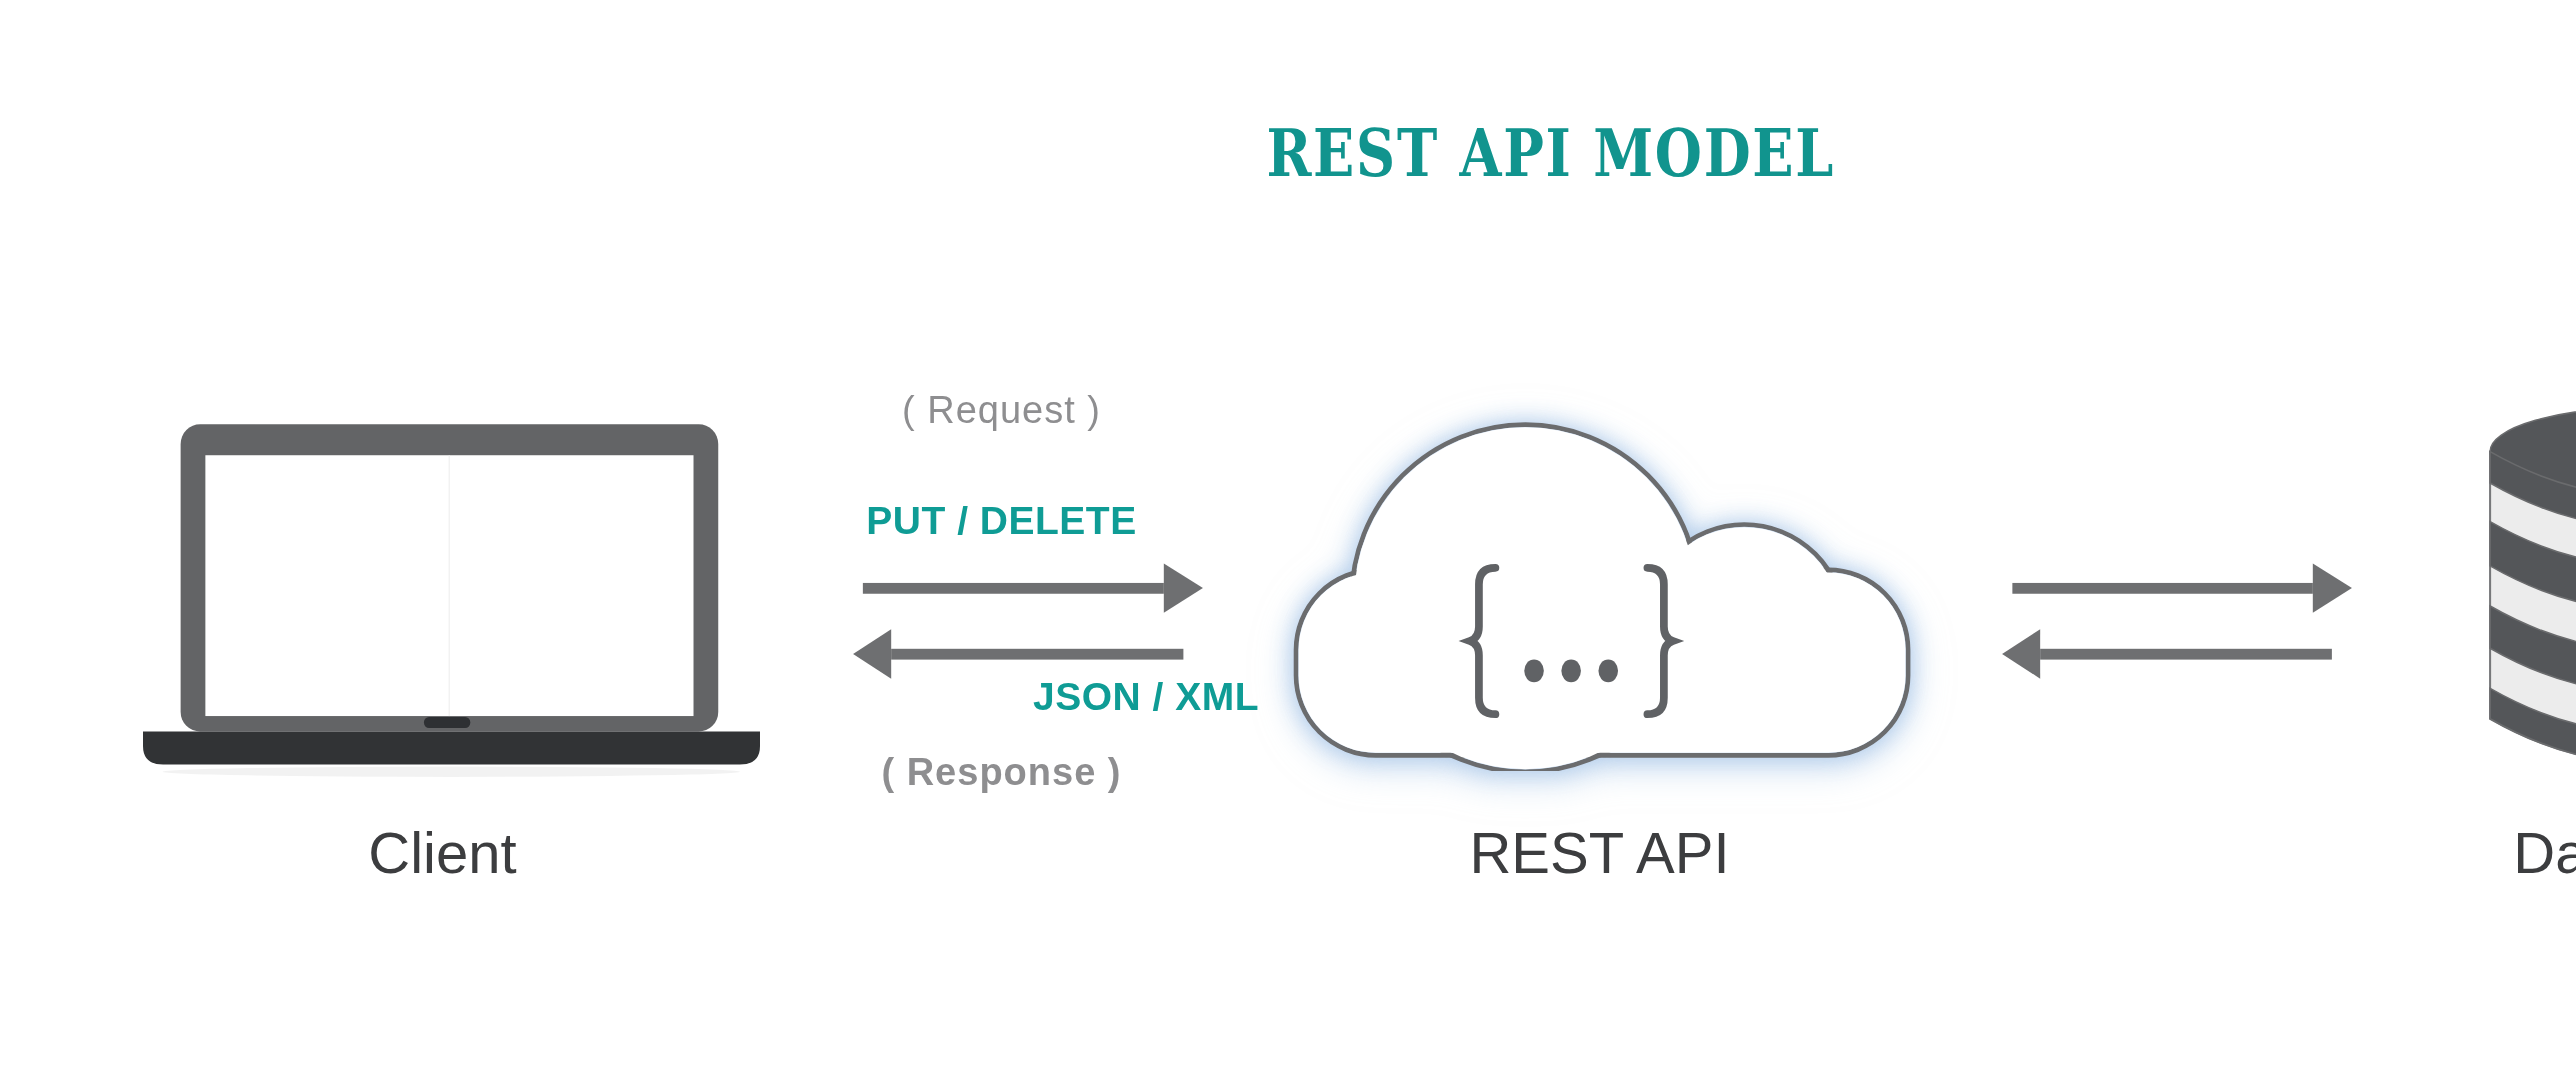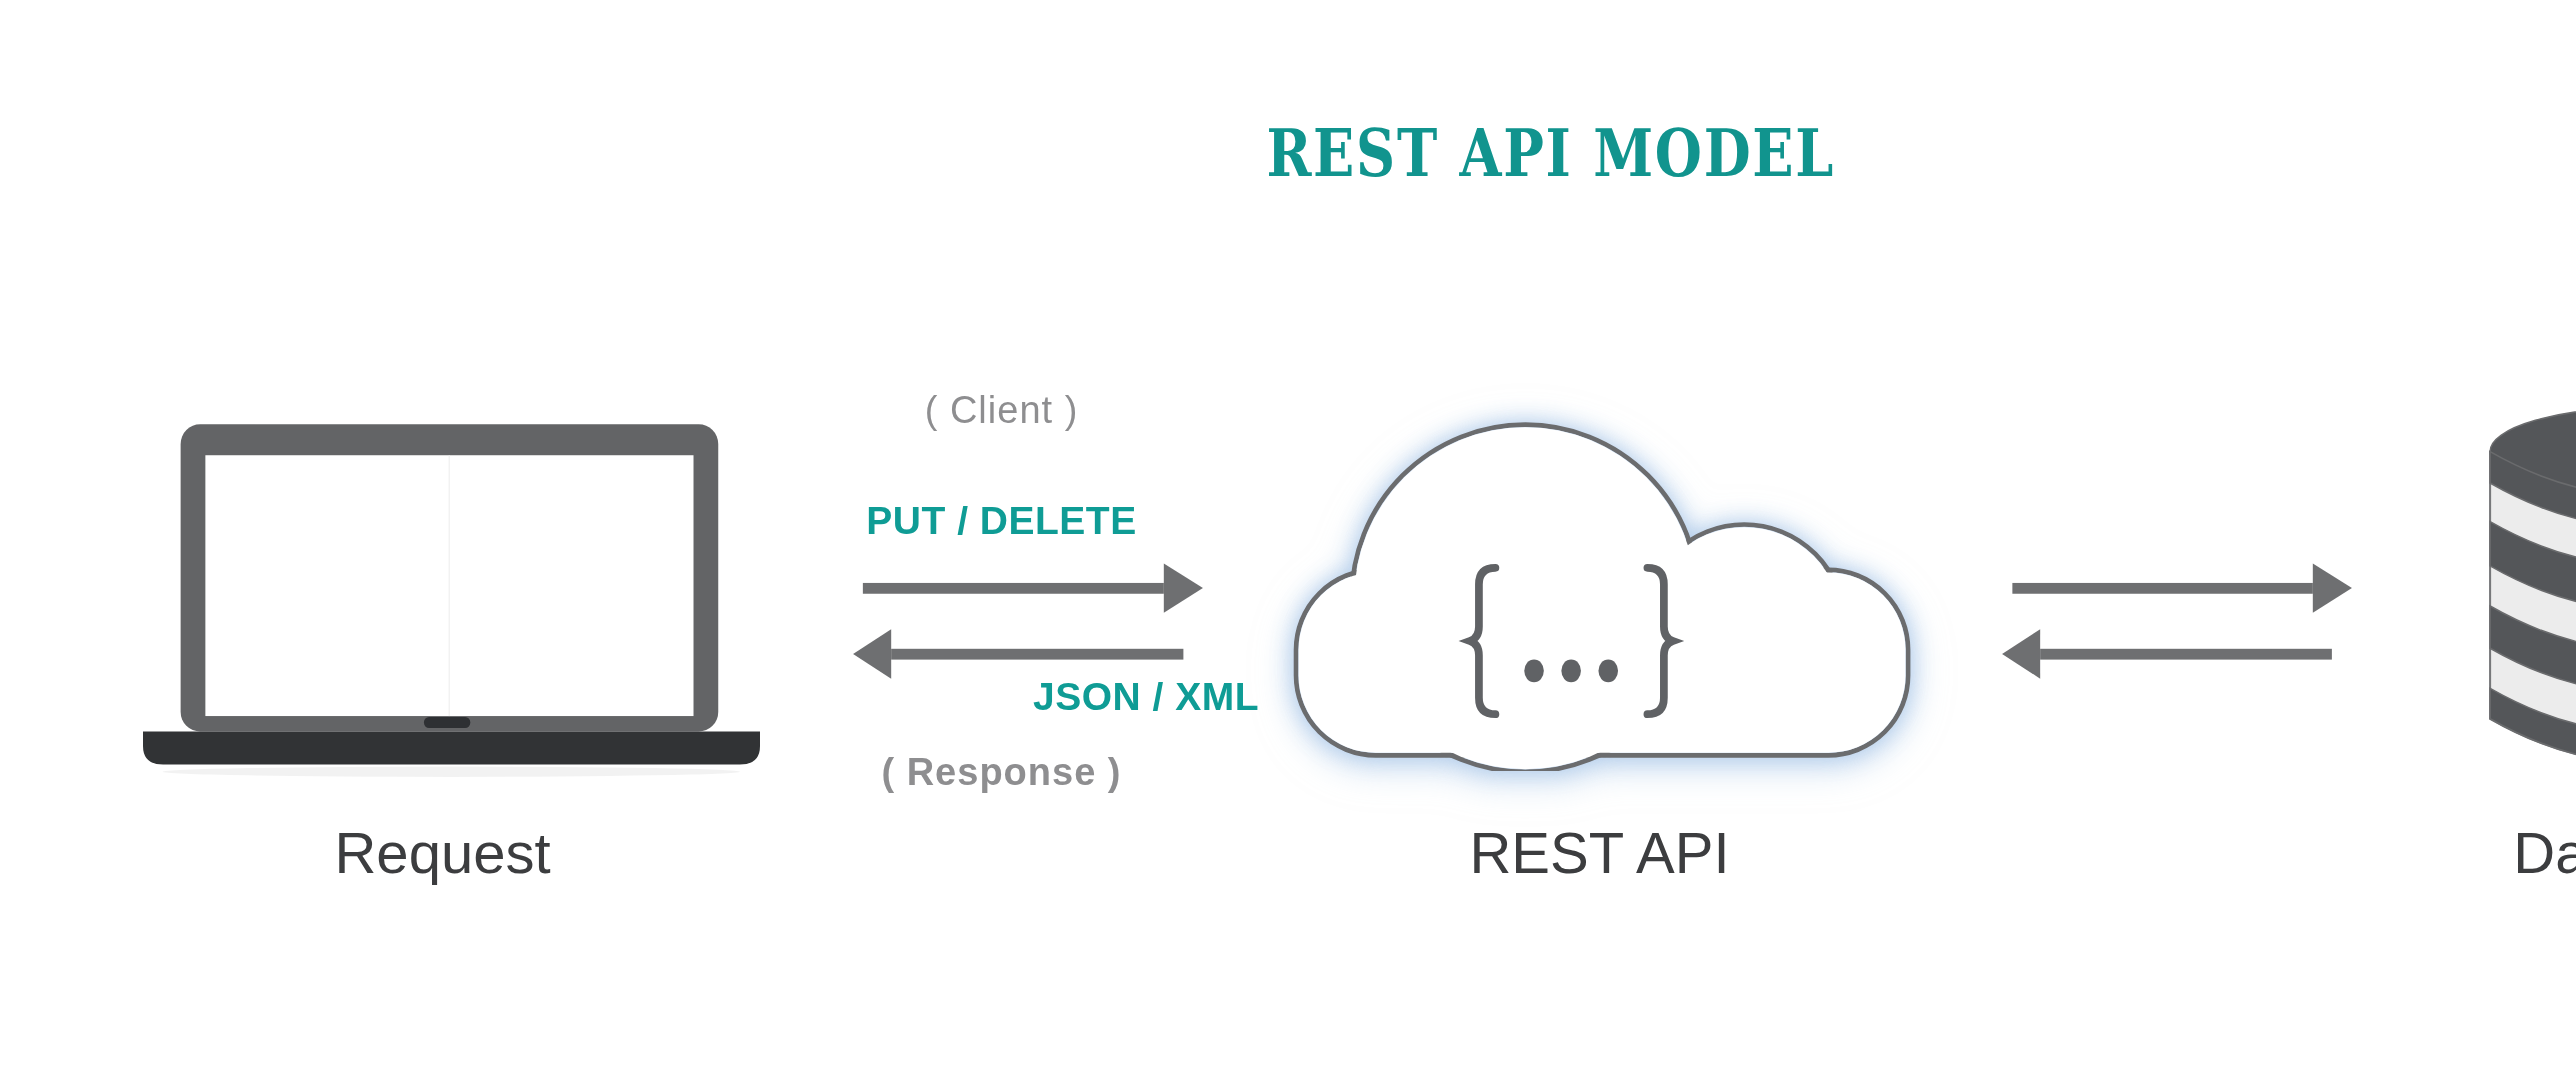--- a/index.html
+++ b/index.html
@@ -115,21 +115,21 @@
 
     <g fill="#545659" stroke="#6A6B6D" stroke-width="3">
       <ellipse cx="301" cy="86" rx="301" ry="86"></ellipse>
       <path d="M 0 86 Q 301 258 602 86 L 602 147 Q 301 319 0 147 Z"></path>
       <path d="M 0 222 Q 301 394 602 222 L 602 308 Q 301 480 0 308 Z"></path>
       <path d="M 0 386 Q 301 558 602 386 L 602 468 Q 301 640 0 468 Z"></path>
       <path d="M 0 546 Q 301 718 602 546 L 602 605 Q 301 777 0 605 Z"></path>
     </g>
   </svg>
 
-  <div class="flow-text paren-text t-request">( Client )</div>
+  <div class="flow-text paren-text t-request">( Request )</div>
   <div class="flow-text teal-text t-put">PUT / DELETE</div>
   <div class="flow-text teal-text t-json">JSON / XML</div>
   <div class="flow-text paren-text t-response">( Response )</div>
 
   <svg class="arrows-left" viewBox="0 0 690 250" aria-hidden="true">
     <g fill="#6E6F71">
       <rect x="25" y="52" width="585" height="21"></rect>
       <polygon points="610,14 610,110 686,62"></polygon>
     </g>
     <g fill="#6E6F71">
@@ -142,18 +142,18 @@
     <g fill="#6E6F71">
       <rect x="26" y="52" width="584" height="21"></rect>
       <polygon points="610,14 610,110 686,62"></polygon>
     </g>
     <g fill="#6E6F71">
       <rect x="80" y="180" width="567" height="21"></rect>
       <polygon points="80,142 80,238 6,190"></polygon>
     </g>
   </svg>
 
-  <div class="node-label label-client">Request</div>
+  <div class="node-label label-client">Client</div>
   <div class="node-label label-api">REST API</div>
   <div class="node-label label-db">Database</div>
 
 </div>
 
 
 </body></html>

